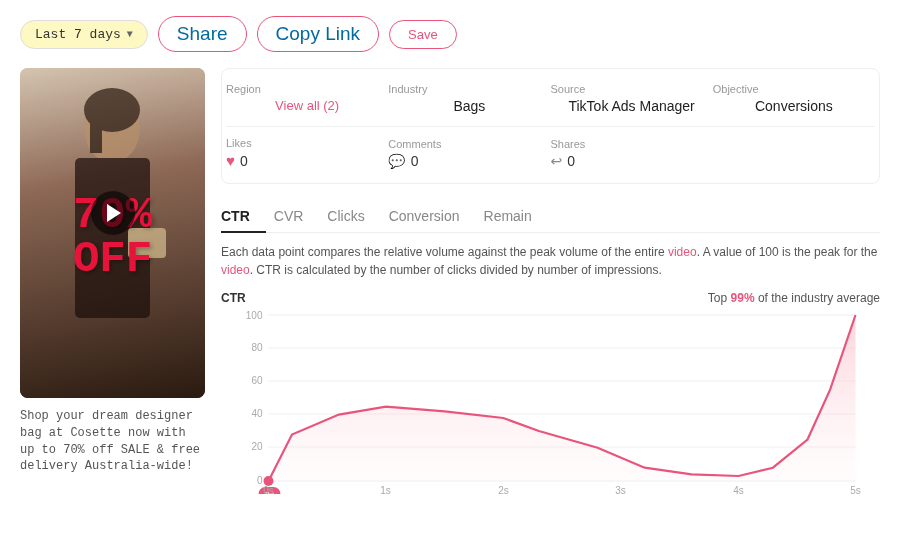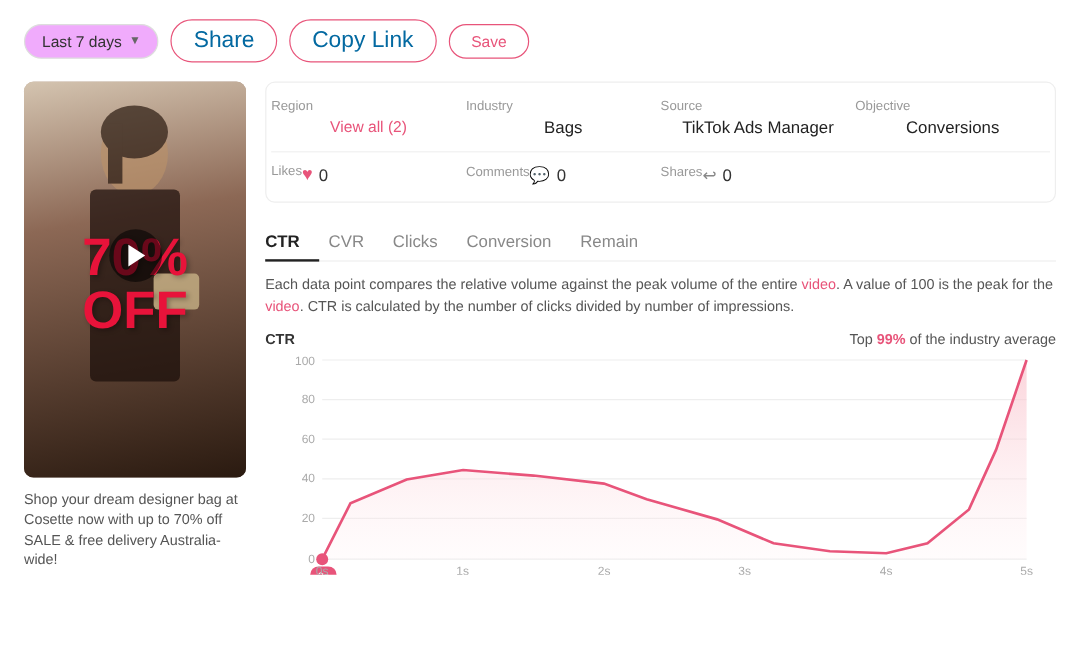--- a/index.html
+++ b/index.html
@@ -53,21 +53,22 @@
     .date-picker {
       display: flex;
       align-items: center;
       gap: 6px;
       border: 1px solid #ddd;
       border-radius: 20px;
       padding: 6px 14px;
       font-size: 13px;
       color: #333;
       cursor: pointer;
-      background: #f0abfc;
+      background: #fef9c3;
+      font-family: Liberation Mono, monospace;
     }
     .chevron-icon {
       font-size: 10px;
       color: #666;
     }
     .btn-outline {
       border: 1.5px solid #e8547a;
       border-radius: 20px;
       padding: 6px 18px;
       font-size: 19px;
@@ -90,20 +91,21 @@
     
     .main-content {
       display: flex;
       gap: 16px;
     }
 
     
     .ad-preview-section {
       width: 185px;
       flex-shrink: 0;
+      font-family: Liberation Mono, monospace;
     }
     .ad-video-thumb {
       width: 185px;
       height: 330px;
       border-radius: 8px;
       overflow: hidden;
       position: relative;
       background: linear-gradient(160deg, #c9b8a8 0%, #8a6a5a 40%, #3a2a20 100%);
     }
     .ad-image-bg {
@@ -208,21 +210,21 @@
       align-items: center;
       gap: 6px;
     }
     .like-count {
       font-size: 14px;
       color: #333;
       font-weight: 500;
     }
     .like-icon-wrap {
       display: flex;
-      flex-direction: row;
+      flex-direction: column;
     }
     .heart-icon { color: #e8547a; font-size: 15px; }
     .comment-icon { color: #e8547a; font-size: 14px; }
     .share-icon { color: #888; font-size: 14px; }
 
     
     .tabs-section {
       border-bottom: 1px solid #eee;
       margin-bottom: 10px;
     }

